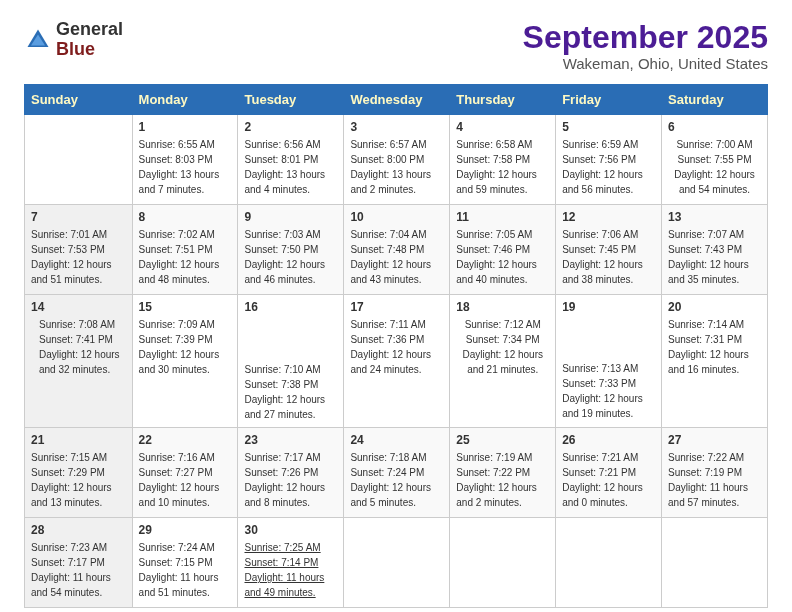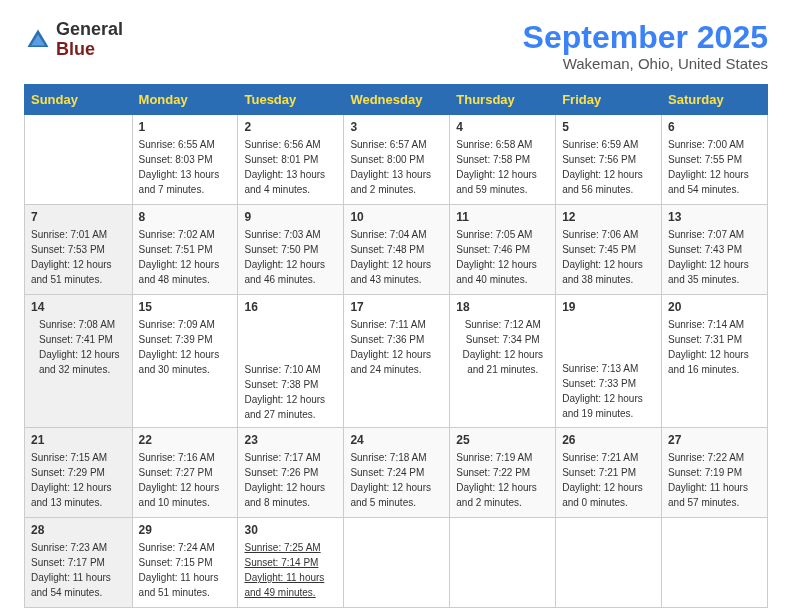--- a/index.html
+++ b/index.html
@@ -31,36 +31,36 @@
     .logo-icon {
       width: 28px;
       height: 28px;
     }
     .title-block {
       text-align: right;
     }
     .title-block h1 {
       font-size: 32px;
       font-weight: bold;
-      color: #3b82f6;
+      color: #4c1d95;
       line-height: 1.1;
     }
     .title-block h2 {
       font-size: 15px;
       font-weight: normal;
       color: #555;
     }
     table {
       width: 100%;
       border-collapse: collapse;
       border: 1px solid #bbb;
     }
     thead th {
       background-color: #2a6db5;
-      color: #fde047;
+      color: #fef9c3;
       font-size: 13px;
       font-weight: bold;
       padding: 7px 6px;
       text-align: left;
       border: 1px solid #2a6db5;
     }
     tbody td {
       vertical-align: top;
       border: 1px solid #ccc;
       padding: 5px 6px;
@@ -157,21 +157,21 @@
         </td>
         <td>
           <span class="day-number">5</span>
           <div class="day-info" style="white-space: pre-line;">Sunrise: 6:59 AM
 Sunset: 7:56 PM
 Daylight: 12 hours
 and 56 minutes.</div>
         </td>
         <td>
           <span class="day-number">6</span>
-          <div class="day-info" style="white-space: pre-line;">Sunrise: 7:00 AM
+          <div class="day-info" style="white-space: pre-line; text-align: center;">Sunrise: 7:00 AM
 Sunset: 7:55 PM
 Daylight: 12 hours
 and 54 minutes.</div>
         </td>
       </tr>
       <tr>
         <td>
           <span class="day-number">7</span>
           <div class="day-info" style="white-space: pre-line;">Sunrise: 7:01 AM
 Sunset: 7:53 PM

